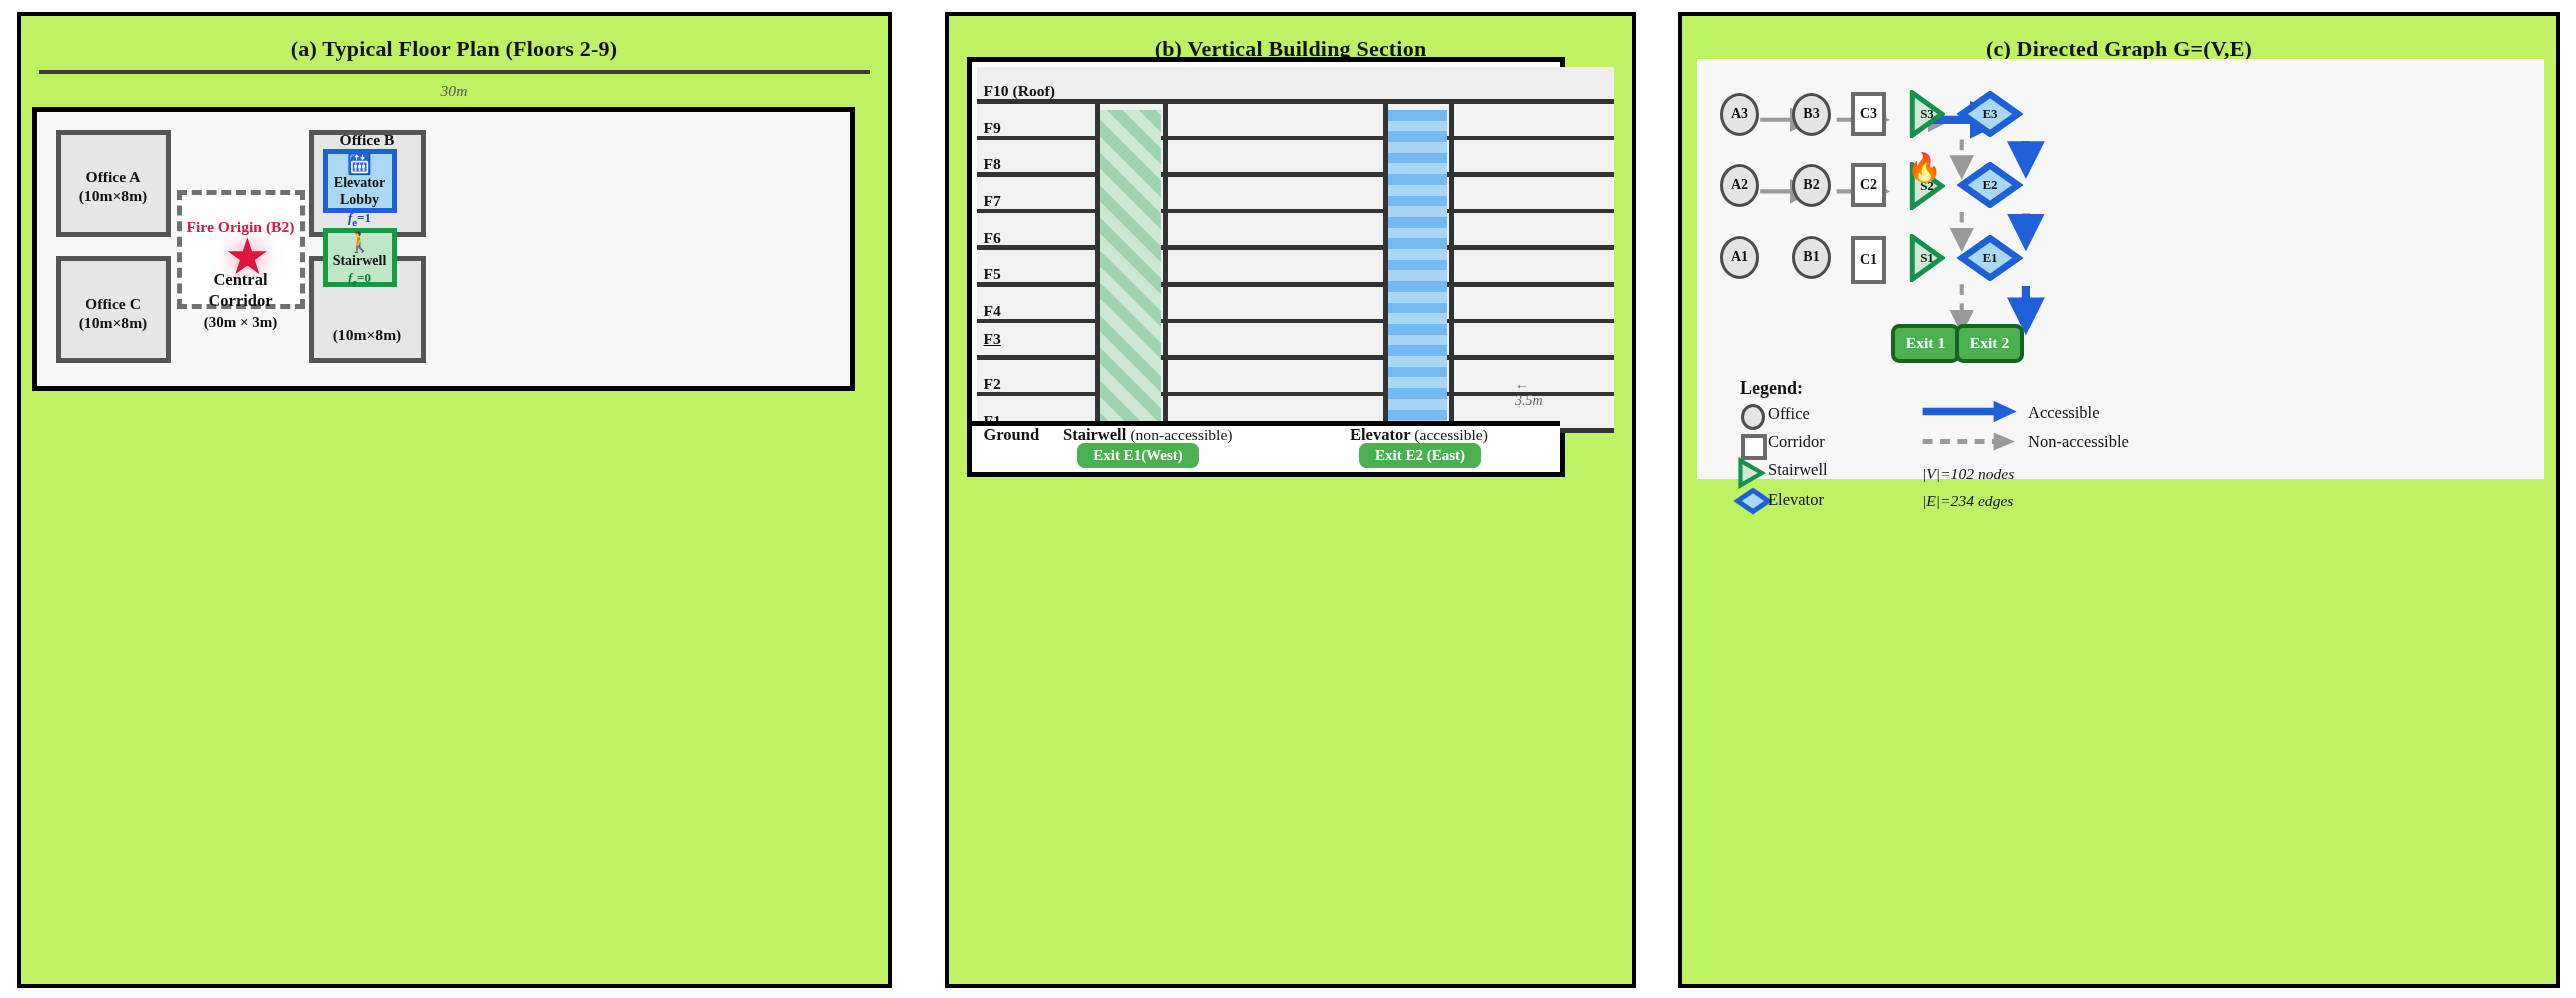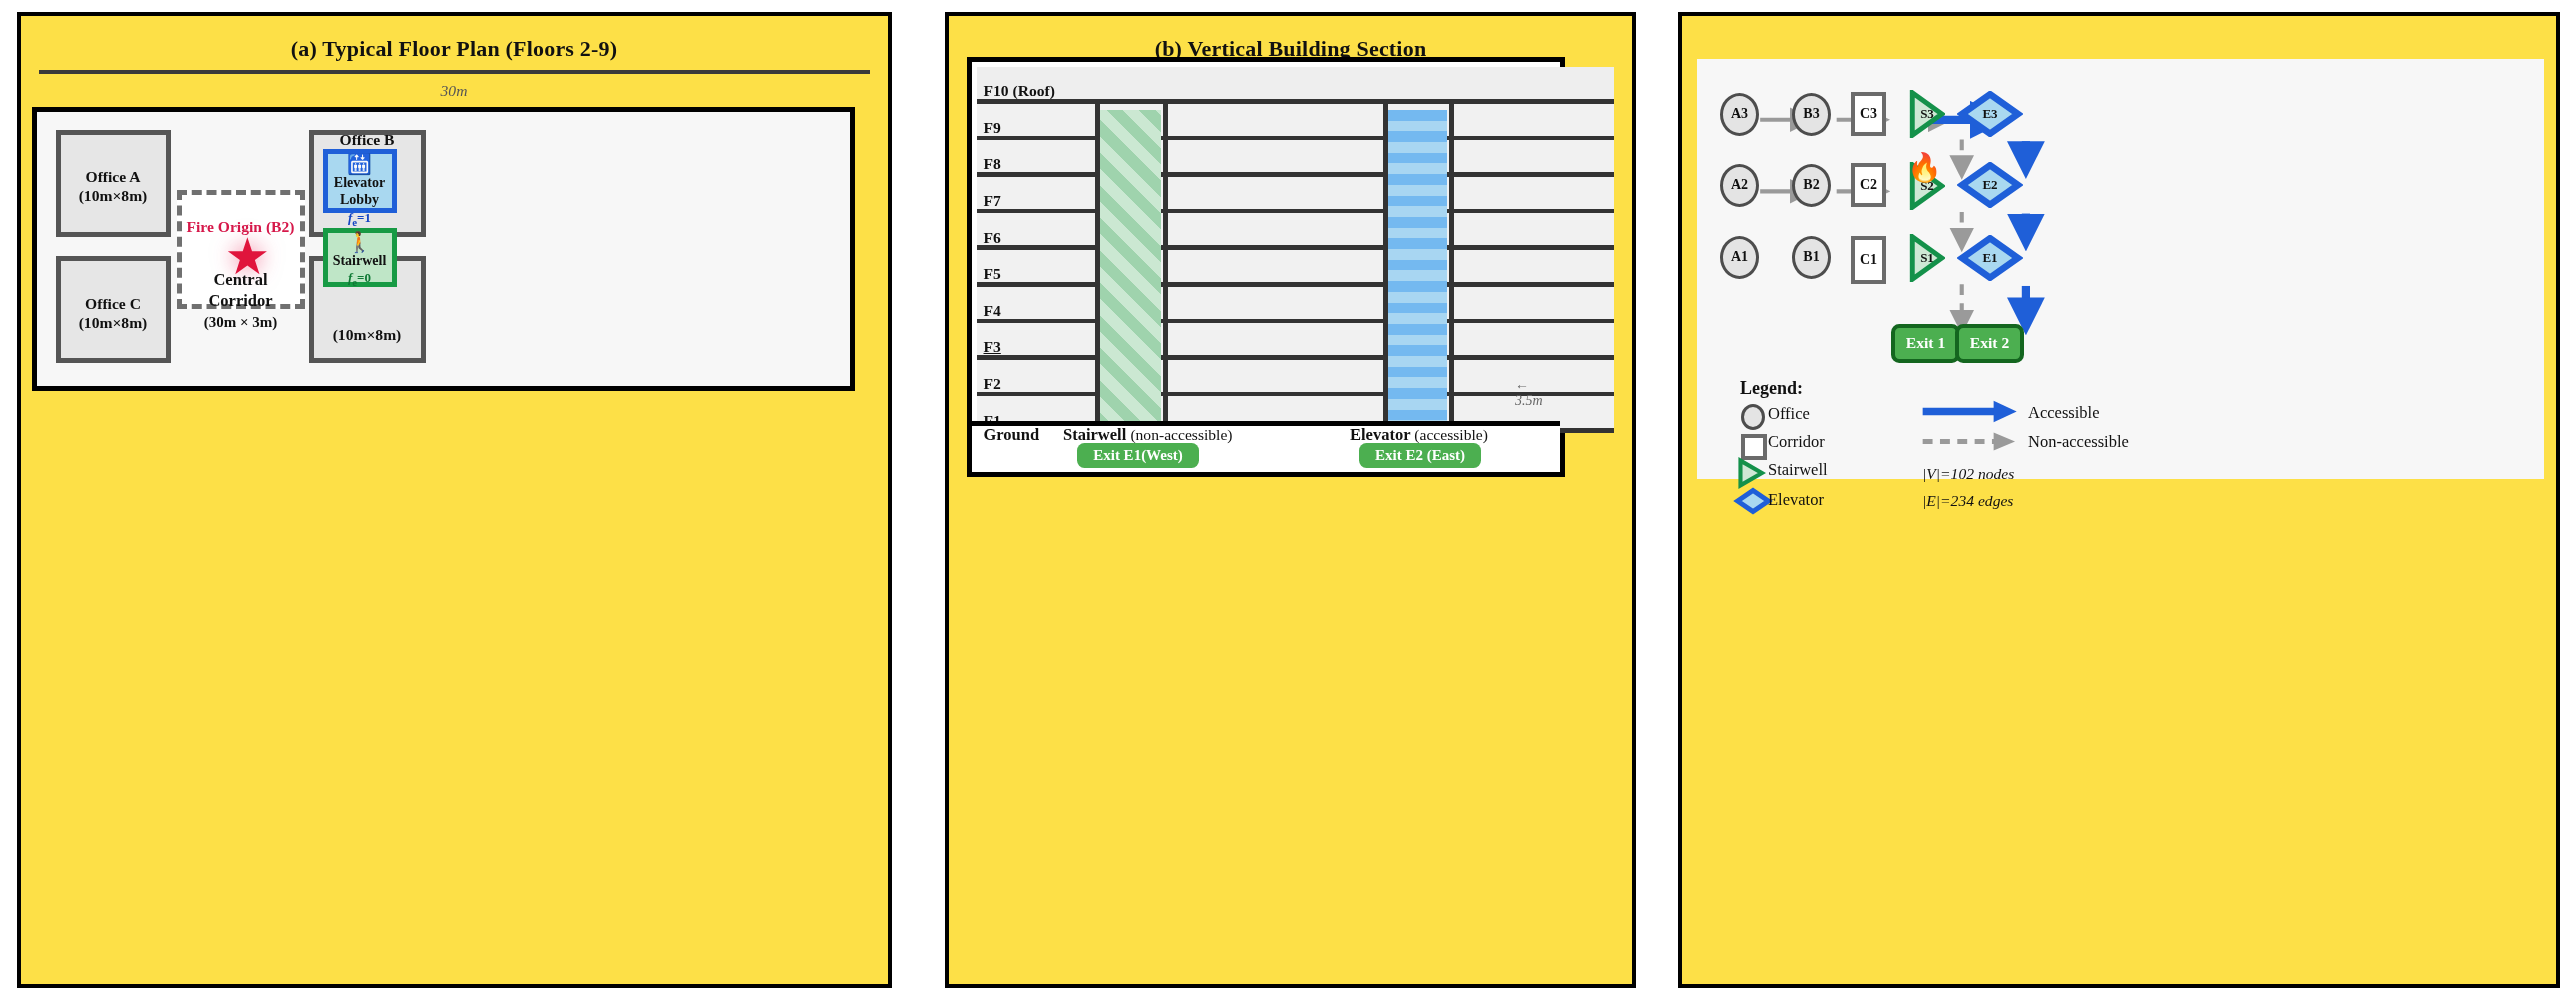--- a/index.html
+++ b/index.html
@@ -1,20 +1,20 @@
 <!DOCTYPE html>
 <html style="font-size:13px"><head>
 <meta charset="utf-8">
 <style>
   html,body{margin:0;padding:0;background:#ffffff;}
   body{width:2576px;height:999px;font-family:"Liberation Serif",serif;overflow:hidden;}
   .stage{position:relative;width:2576px;height:999px;}
 
   
-  .panel{position:absolute;background:#fde047;border:4.1px solid #000000;box-sizing:border-box;}
+  .panel{position:absolute;background:#bef264;border:4.1px solid #000000;box-sizing:border-box;}
   #panel-a{left:16.5px;top:11.5px;width:875px;height:976px;}
   #panel-b{left:945px;top:11.5px;width:691px;height:976px;}
   #panel-c{left:1678px;top:11.5px;width:882px;height:976px;}
 
   .panel-title{position:absolute;left:0;right:0;text-align:center;font-weight:bold;font-size:22px;color:#111;letter-spacing:0.2px;}
   .title-rule{position:absolute;height:4.1px;background:#3a3a3a;}
 
   
   .dim-top{position:absolute;font-style:italic;font-size:15.6px;color:#555;text-align:center;}
   .dim-left{position:absolute;font-style:italic;font-size:15.6px;color:#555;transform:rotate(-90deg);transform-origin:left top;white-space:nowrap;}
@@ -143,21 +143,21 @@
           <div class="floor-lbl" style="left: 11.5px; top: 93px;">F8</div>
           <div class="floor" style="left: 5px; top: 115px; width: 637px; height: 37px;"></div>
           <div class="floor-lbl" style="left: 11.5px; top: 130px;">F7</div>
           <div class="floor" style="left: 5px; top: 151px; width: 637px; height: 37px;"></div>
           <div class="floor-lbl" style="left: 11.5px; top: 167px;">F6</div>
           <div class="floor" style="left: 5px; top: 188px; width: 637px; height: 37px;"></div>
           <div class="floor-lbl" style="left: 11.5px; top: 203px;">F5</div>
           <div class="floor" style="left: 5px; top: 225px; width: 637px; height: 37px;"></div>
           <div class="floor-lbl" style="left: 11.5px; top: 240px;">F4</div>
           <div class="floor" style="left: 5px; top: 261px; width: 637px; height: 37px;"></div>
-          <div class="floor-lbl" style="left: 11.5px; top: 276px; text-decoration: underline;">F3</div>
+          <div class="floor-lbl" style="left: 11.5px; top: 268px; text-decoration: underline;">F3</div>
           <div class="floor" style="left: 5px; top: 298px; width: 637px; height: 37px;"></div>
           <div class="floor-lbl" style="left: 11.5px; top: 313px;">F2</div>
           <div class="floor" style="left: 5px; top: 334px; width: 637px; height: 37px;"></div>
           <div class="floor-lbl" style="left: 11.5px; top: 350px;">F1</div>
           <div class="vsplit" style="left: 123px; top: 42px; width: 5px; height: 330px;"></div>
           <div class="vsplit" style="left: 191px; top: 42px; width: 5px; height: 330px;"></div>
           <div class="vsplit" style="left: 411px; top: 42px; width: 5px; height: 330px;"></div>
           <div class="vsplit" style="left: 477px; top: 42px; width: 5px; height: 330px;"></div>
         </div>
 
@@ -174,20 +174,21 @@
       <div class="gr-lbl" style="left:378px;bottom:27px">
         <span>Elevator</span>
         <span class="gr-sub">(accessible)</span>
       </div>
       <div class="exit-btn" style="left:105px;bottom:3.3px;width:122px;height:25px">Exit E1(West)</div>
       <div class="exit-btn" style="left:387px;bottom:3.3px;width:122px;height:25px">Exit E2 (East)</div>
     </div>
   </div>
 
   <div class="panel" id="panel-c">
+    <div class="panel-title" style="top:20px">(c) Directed Graph G=(V,E)</div>
     <div class="title-rule" style="left:18px;right:18px;top:54px"></div>
 
     <div class="graph-bg" style="left:15px;top:43px;width:847px;height:420px"></div>
 
     <svg class="ov" id="edges" width="882" height="976" viewBox="0 0 1072 1186">
       <defs>
         <marker id="ag" markerWidth="6" markerHeight="6" refX="4.2" refY="3" orient="auto">
           <path d="M0,0 L6,3 L0,6 z" fill="#9a9a9a"></path>
         </marker>
         <marker id="ab" markerWidth="4.6" markerHeight="4.6" refX="3.4" refY="2.3" orient="auto">

